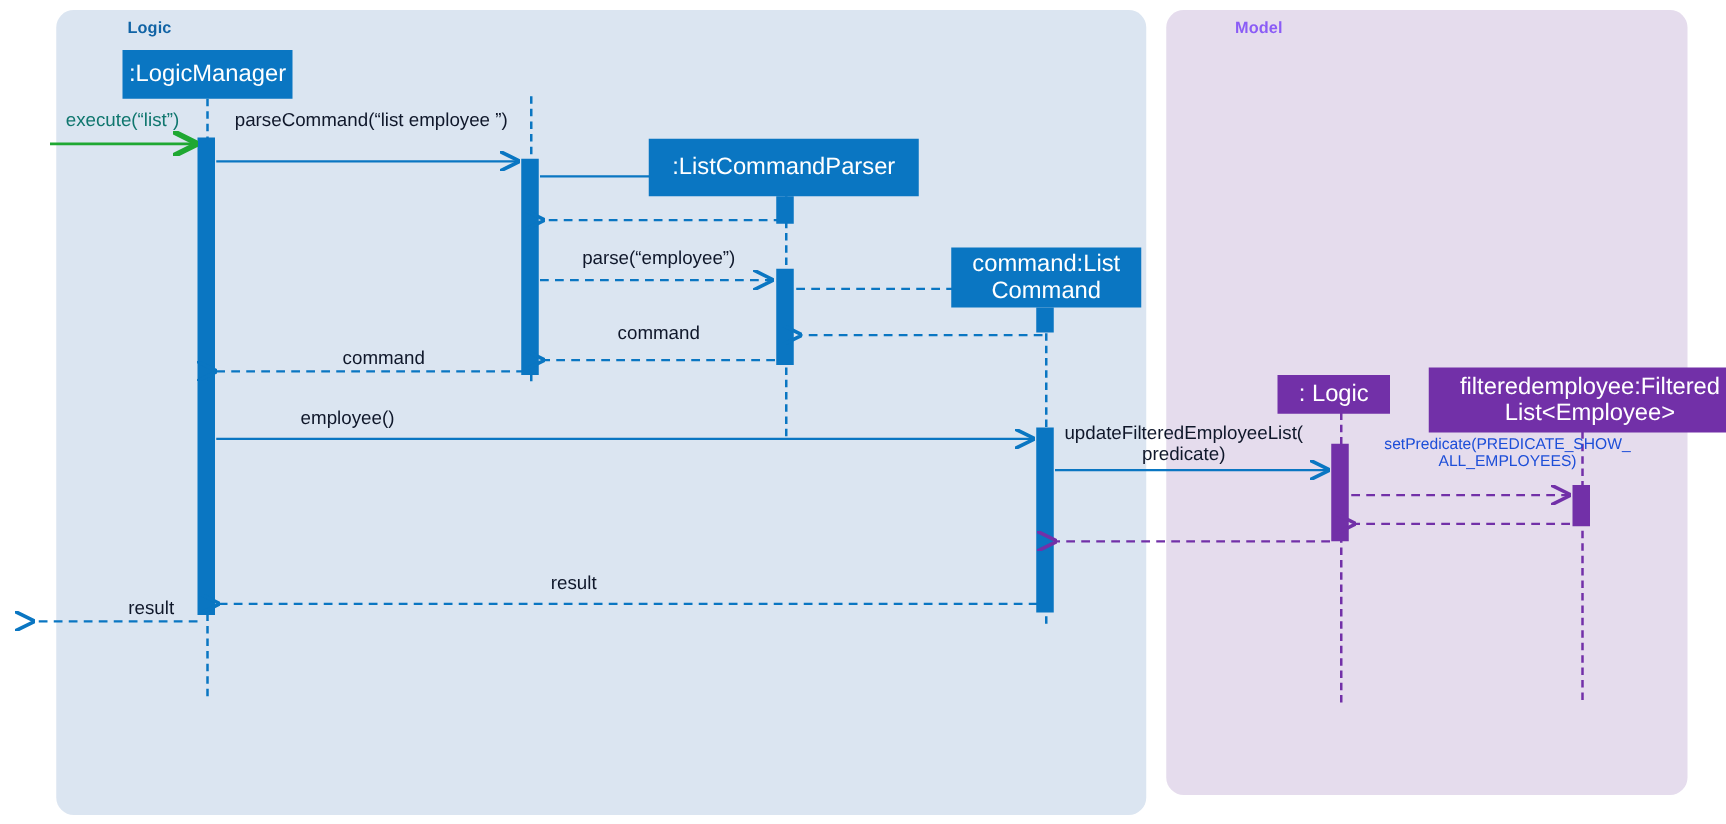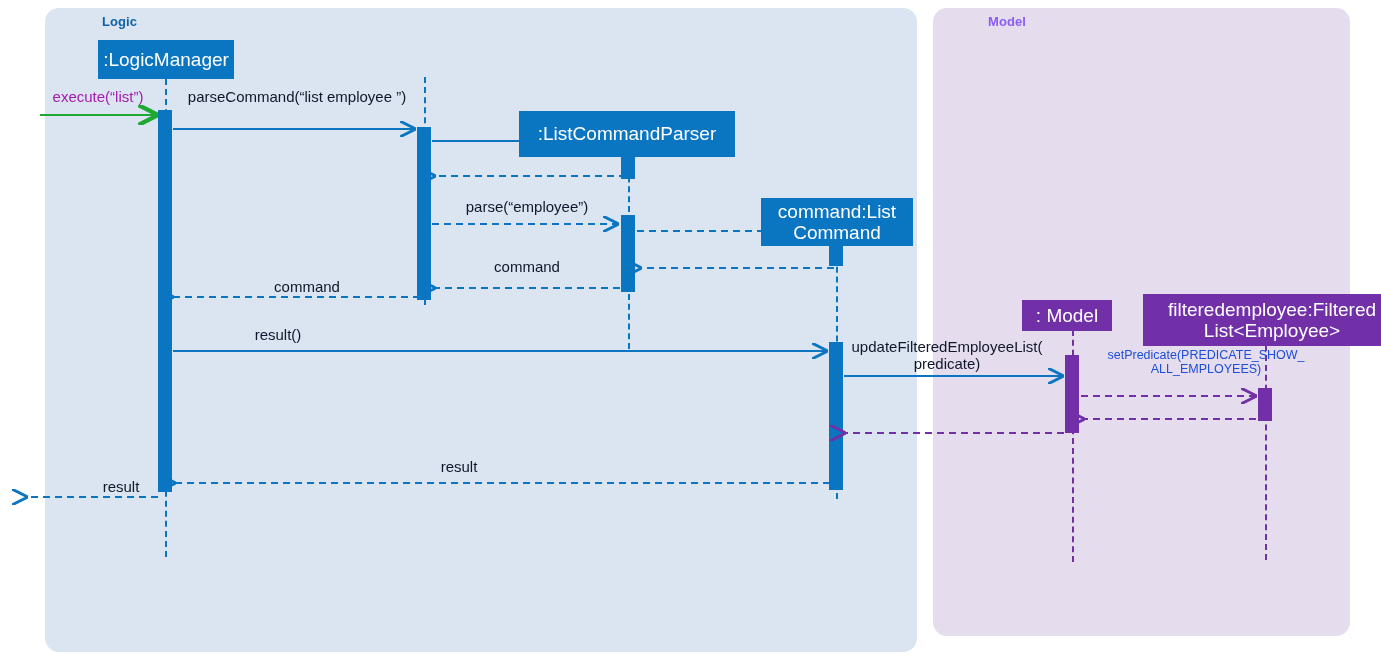--- a/index.html
+++ b/index.html
@@ -171,36 +171,36 @@
   </svg>
 
   <div class="obj-box obj-blue" style="left:98px; top:40px; width:136px; height:39px;">:LogicManager</div>
 
 
   <div class="obj-box obj-blue" style="left: 761px; top: 198px; width: 152px; height: 48px; white-space: pre-line;">command:List
 Command</div>
 
   <div class="obj-box obj-blue" style="left:519px; top:111px; width:216px; height:46px;">:ListCommandParser</div>
 
-  <div class="obj-box obj-purple" style="left:1022px; top:300px; width:90px; height:31px;">: Model</div>
+  <div class="obj-box obj-purple" style="left:1022px; top:300px; width:90px; height:31px;">: Logic</div>
 
   <div class="obj-box obj-purple" style="left: 1143px; top: 294px; width: 258px; height: 52px; white-space: pre-line;">filteredemployee:Filtered
 List&lt;Employee&gt;</div>
 
-  <div class="msg-label lbl-blue" style="left:34px; top:88px; width:128px; color:#a21caf;">execute(“list”)</div>
+  <div class="msg-label lbl-blue" style="left:34px; top:88px; width:128px; color:#0f766e;">execute(“list”)</div>
 
   <div class="msg-label lbl-blue" style="left:168px; top:88px; width:258px;">parseCommand(“list employee ”)</div>
 
   <div class="msg-label lbl-blue" style="left:433px; top:198px; width:188px;">parse(“employee”)</div>
 
   <div class="msg-label lbl-blue" style="left:442px; top:258px; width:170px;">command</div>
 
   <div class="msg-label lbl-blue" style="left:222px; top:278px; width:170px;">command</div>
 
-  <div class="msg-label lbl-blue" style="left:198px; top:326px; width:160px;">result()</div>
+  <div class="msg-label lbl-blue" style="left:198px; top:326px; width:160px;">employee()</div>
 
   <div class="msg-label lbl-blue" style="left: 847px; top: 338px; width: 200px; white-space: pre-line;">updateFilteredEmployeeList(
 predicate)</div>
 
   <div class="msg-label lbl-purple small" style="left: 1090px; top: 348px; width: 232px; white-space: pre-line;">setPredicate(PREDICATE_SHOW_
 ALL_EMPLOYEES)</div>
 
   <div class="msg-label lbl-blue" style="left:400px; top:458px; width:118px;">result</div>
 
   <div class="msg-label lbl-blue" style="left:62px; top:478px; width:118px;">result</div>

